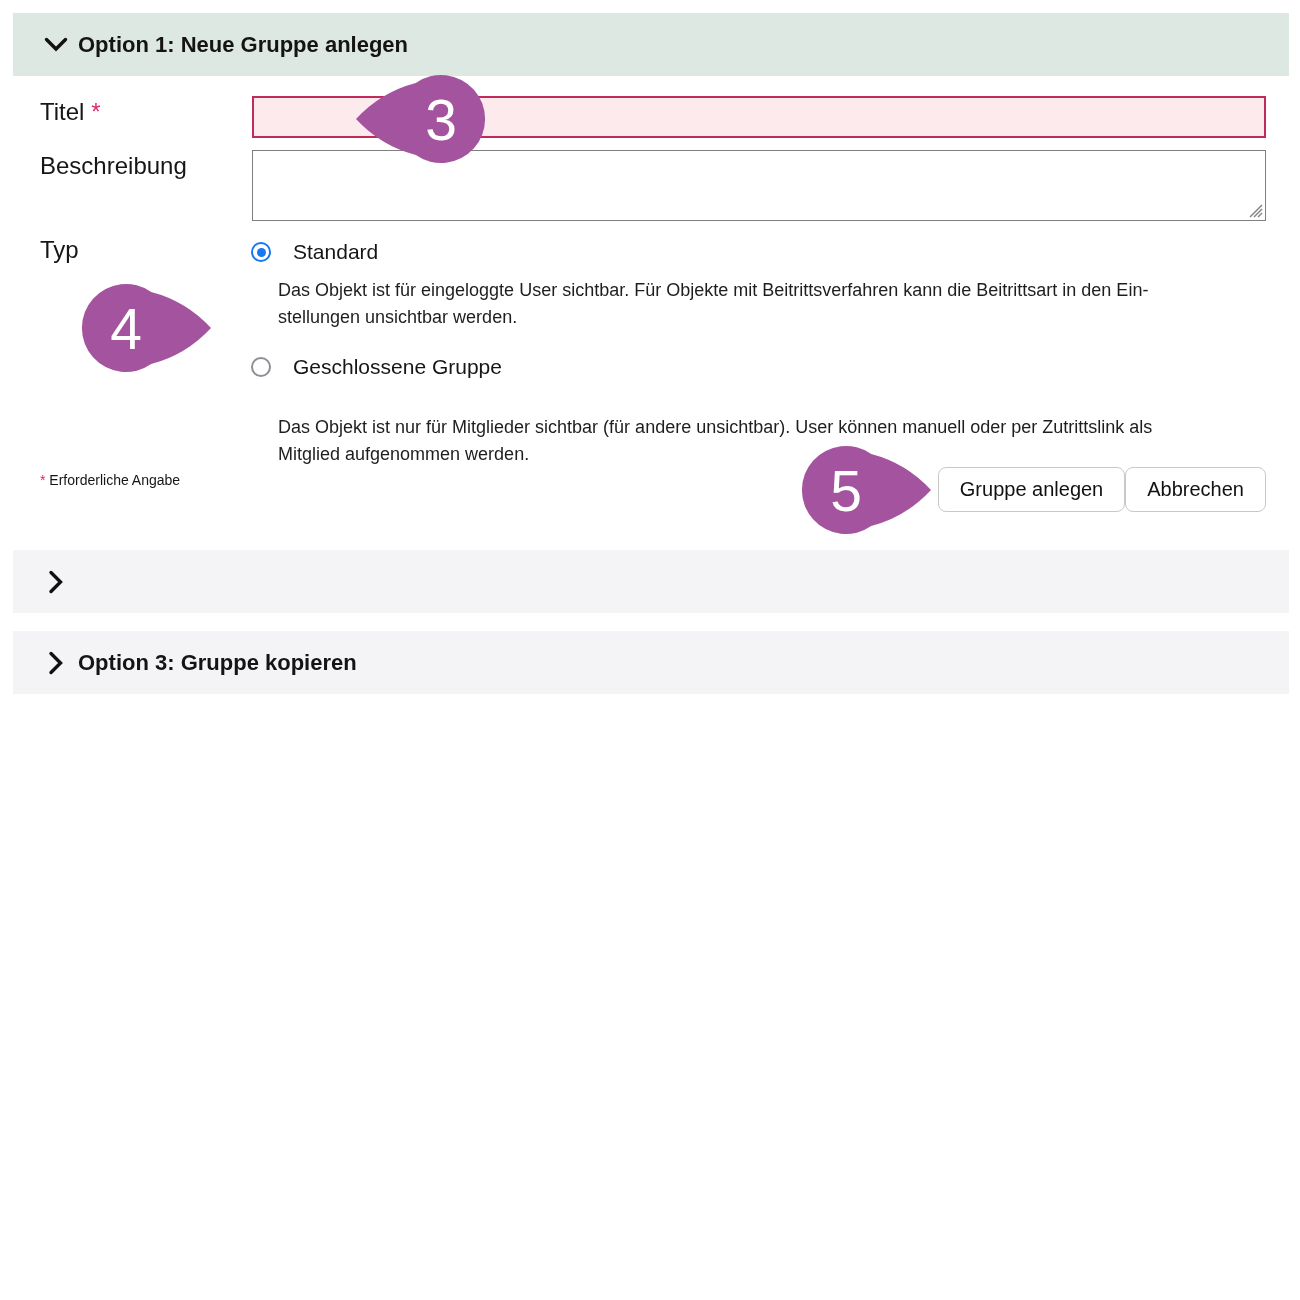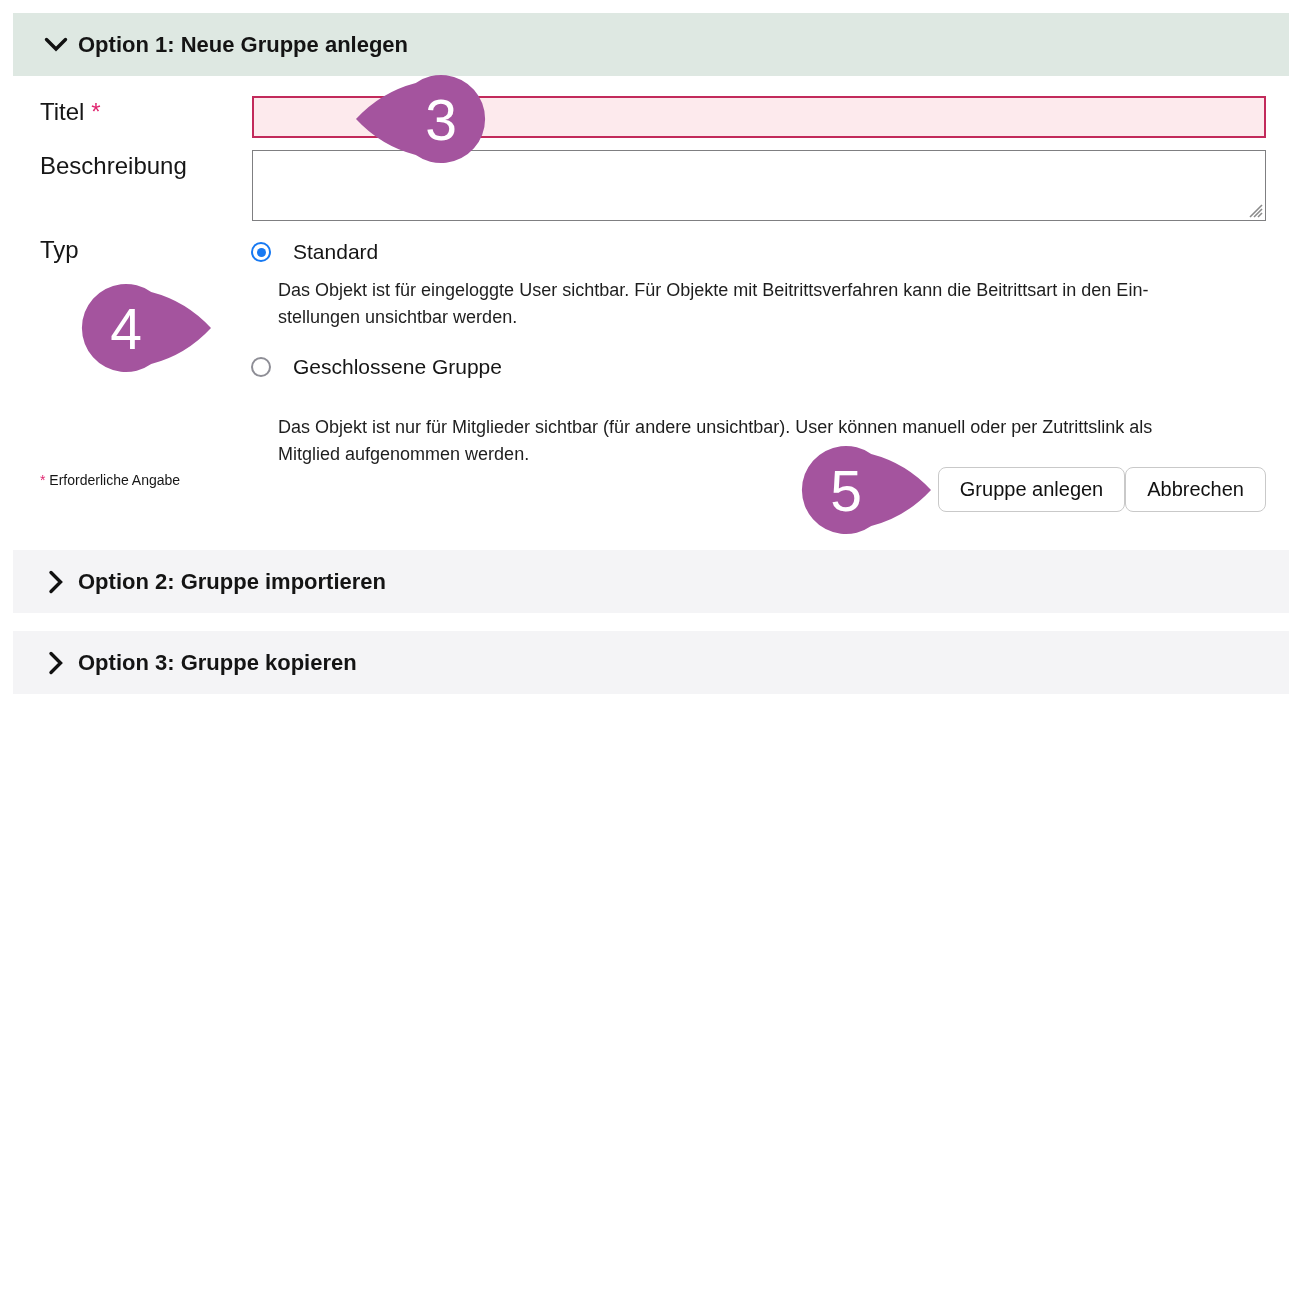--- a/index.html
+++ b/index.html
@@ -119,21 +119,20 @@
     <button class="btn">Gruppe anlegen</button>
     <button class="btn">Abbrechen</button>
   </div>
 
   <div class="panel-header gray" style="top:550px;">
     <span class="chev">
       <svg width="16" height="24" viewBox="0 0 16 24">
           <polyline points="3,2.5 12.5,12 3,21.5" fill="none" stroke="#111" stroke-width="3.4" stroke-linecap="round" stroke-linejoin="miter"></polyline>
         </svg>
     </span>
-    <span class="panel-title">Option 2: Gruppe importieren</span>
   </div>
 
   <div class="panel-header gray" style="top:631px;align-items:center;">
     <span class="chev">
       <svg width="16" height="24" viewBox="0 0 16 24">
           <polyline points="3,2.5 12.5,12 3,21.5" fill="none" stroke="#111" stroke-width="3.4" stroke-linecap="round" stroke-linejoin="miter"></polyline>
         </svg>
     </span>
     <span class="panel-title">Option 3: Gruppe kopieren</span>
   </div>

